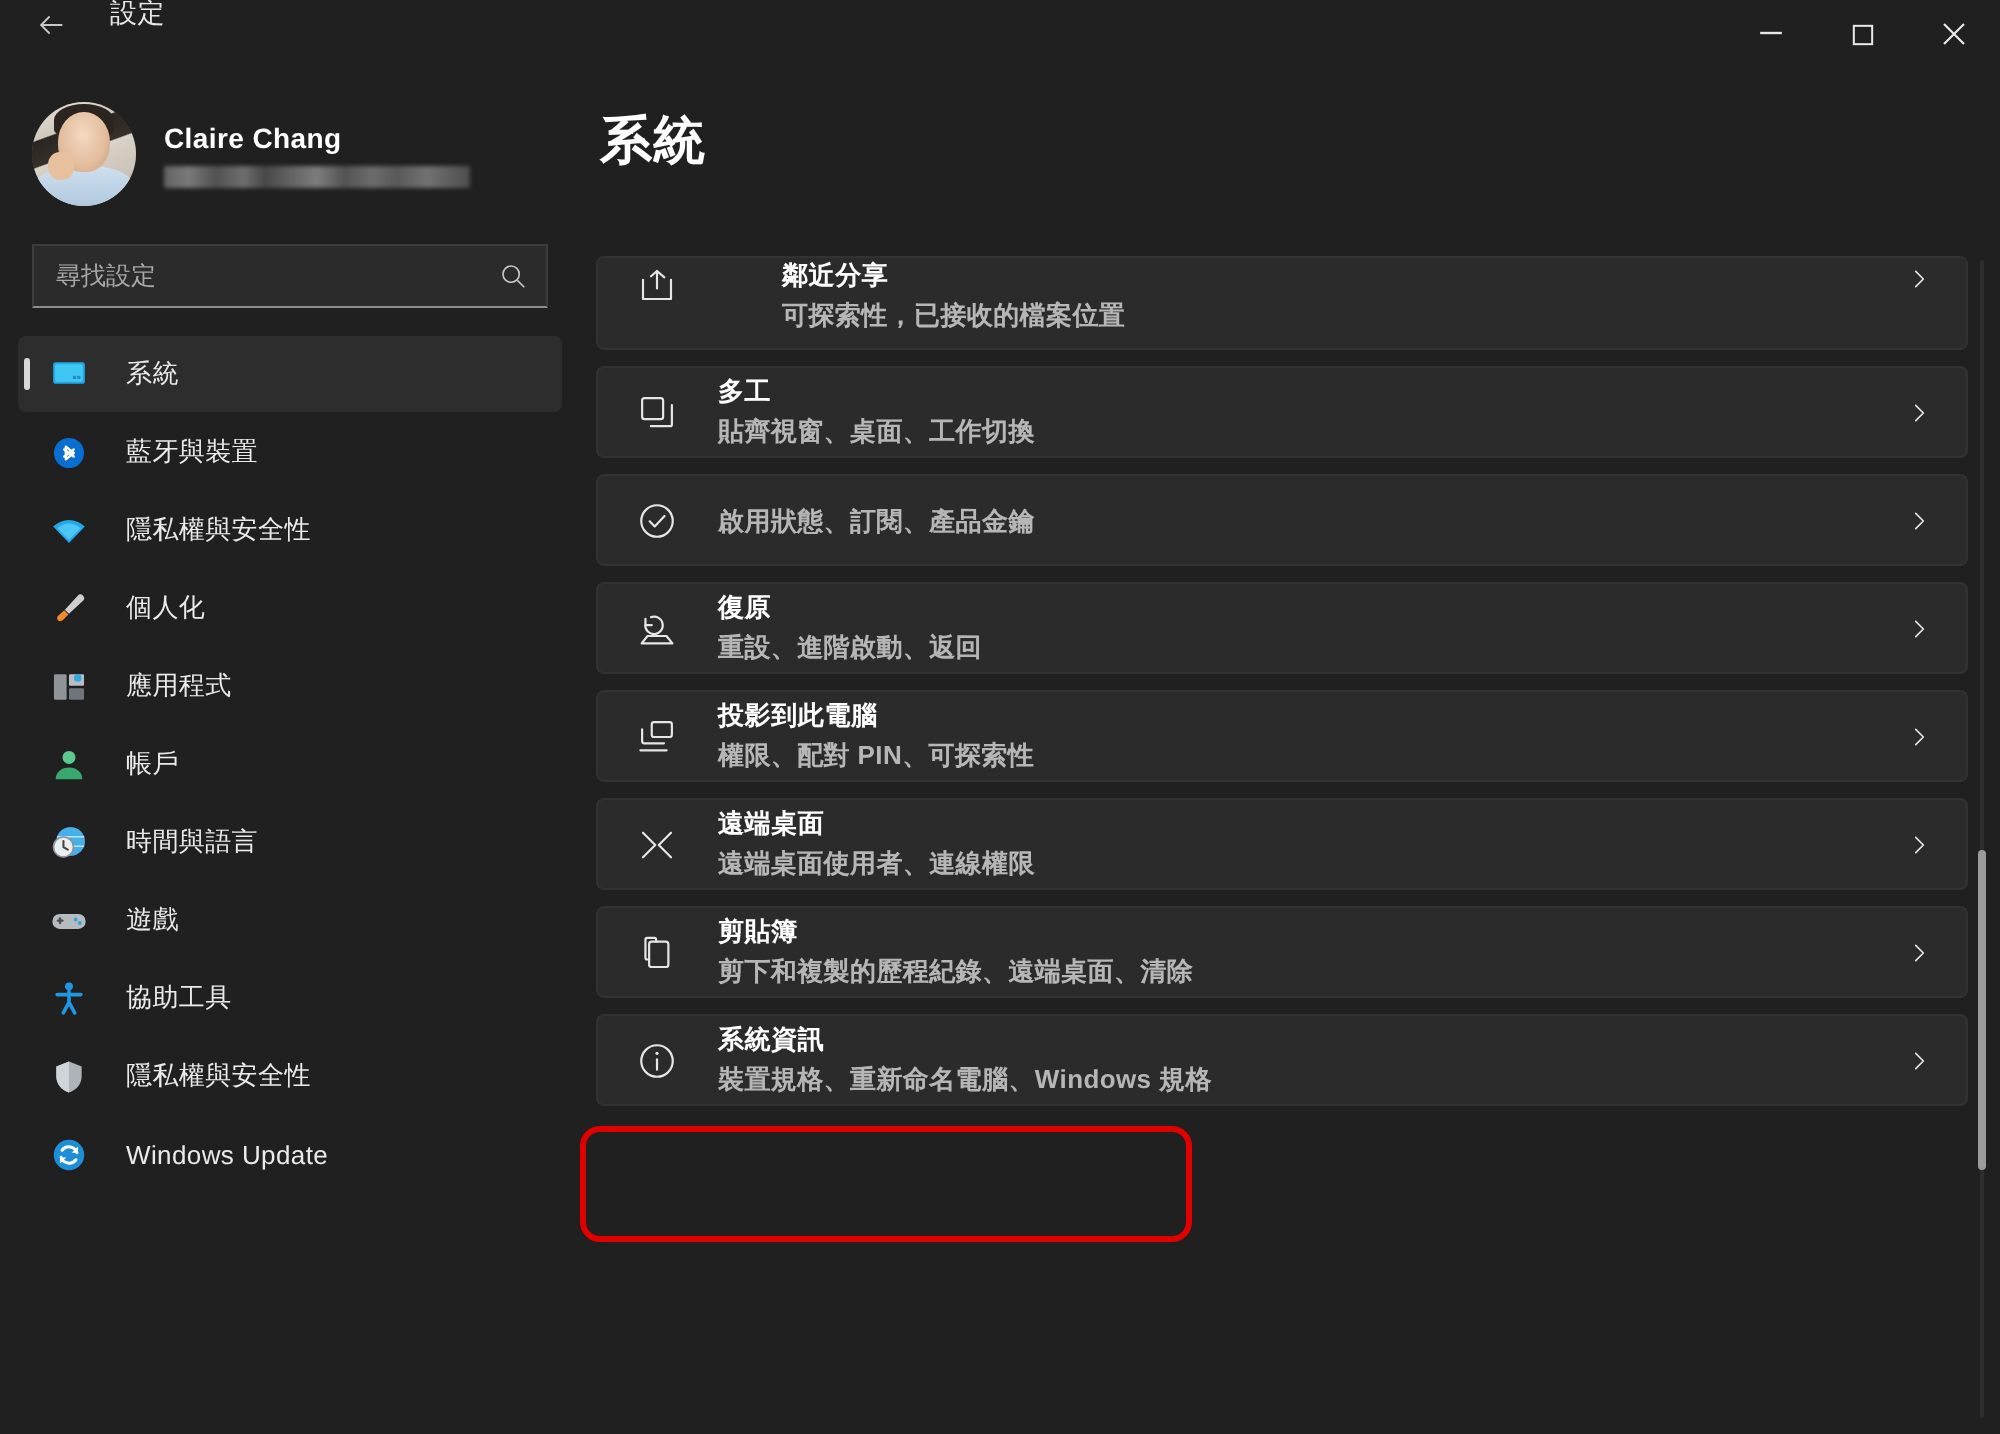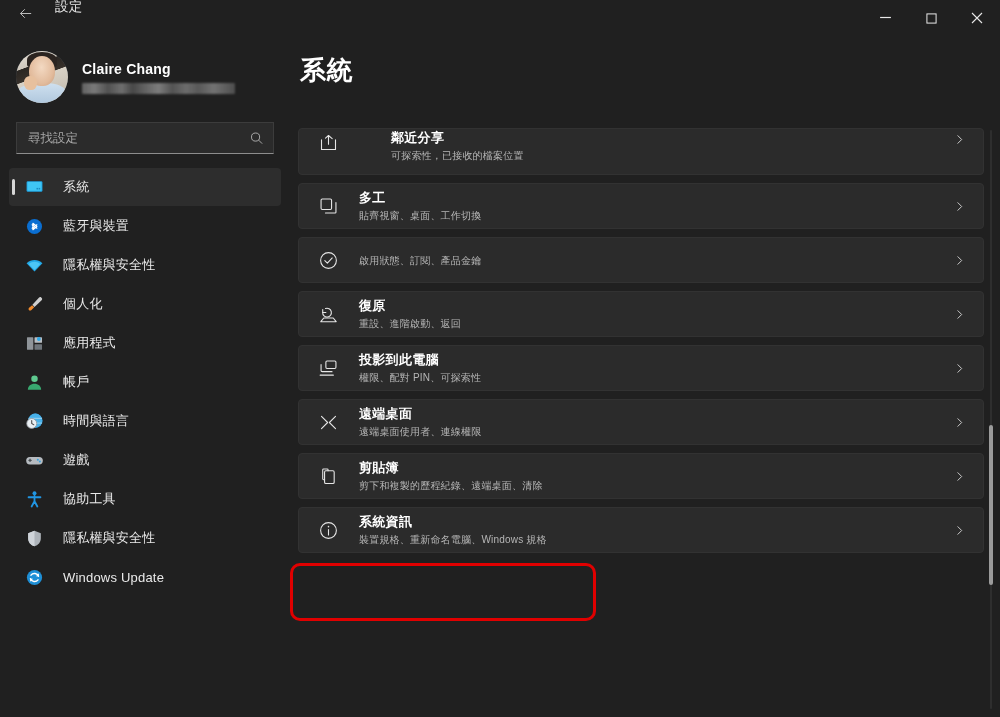--- a/index.html
+++ b/index.html
@@ -271,25 +271,26 @@
   }
   .card-text { flex: 1 1 auto; min-width: 0; }
   .card-title {
     font-size: 13px;
     font-weight: bold;
     color: #ffffff;
     letter-spacing: 0.3px;
     line-height: 1.35;
   }
   .card-sub {
-    font-size: 10px;
+    font-size: 13px;
     color: #b6b6b6;
     letter-spacing: 0.2px;
     line-height: 1.5;
     margin-top: 1px;
+    font-weight: bold;
   }
   .card-chev {
     flex: 0 0 auto;
     width: 20px; height: 20px;
     display: flex; align-items: center; justify-content: center;
   }
   .card-chev svg { width: 13px; height: 13px; stroke: #e2e2e2; fill: none; stroke-width: 1.6; stroke-linecap: round; stroke-linejoin: round; }
 
   
   .annotation-box {

